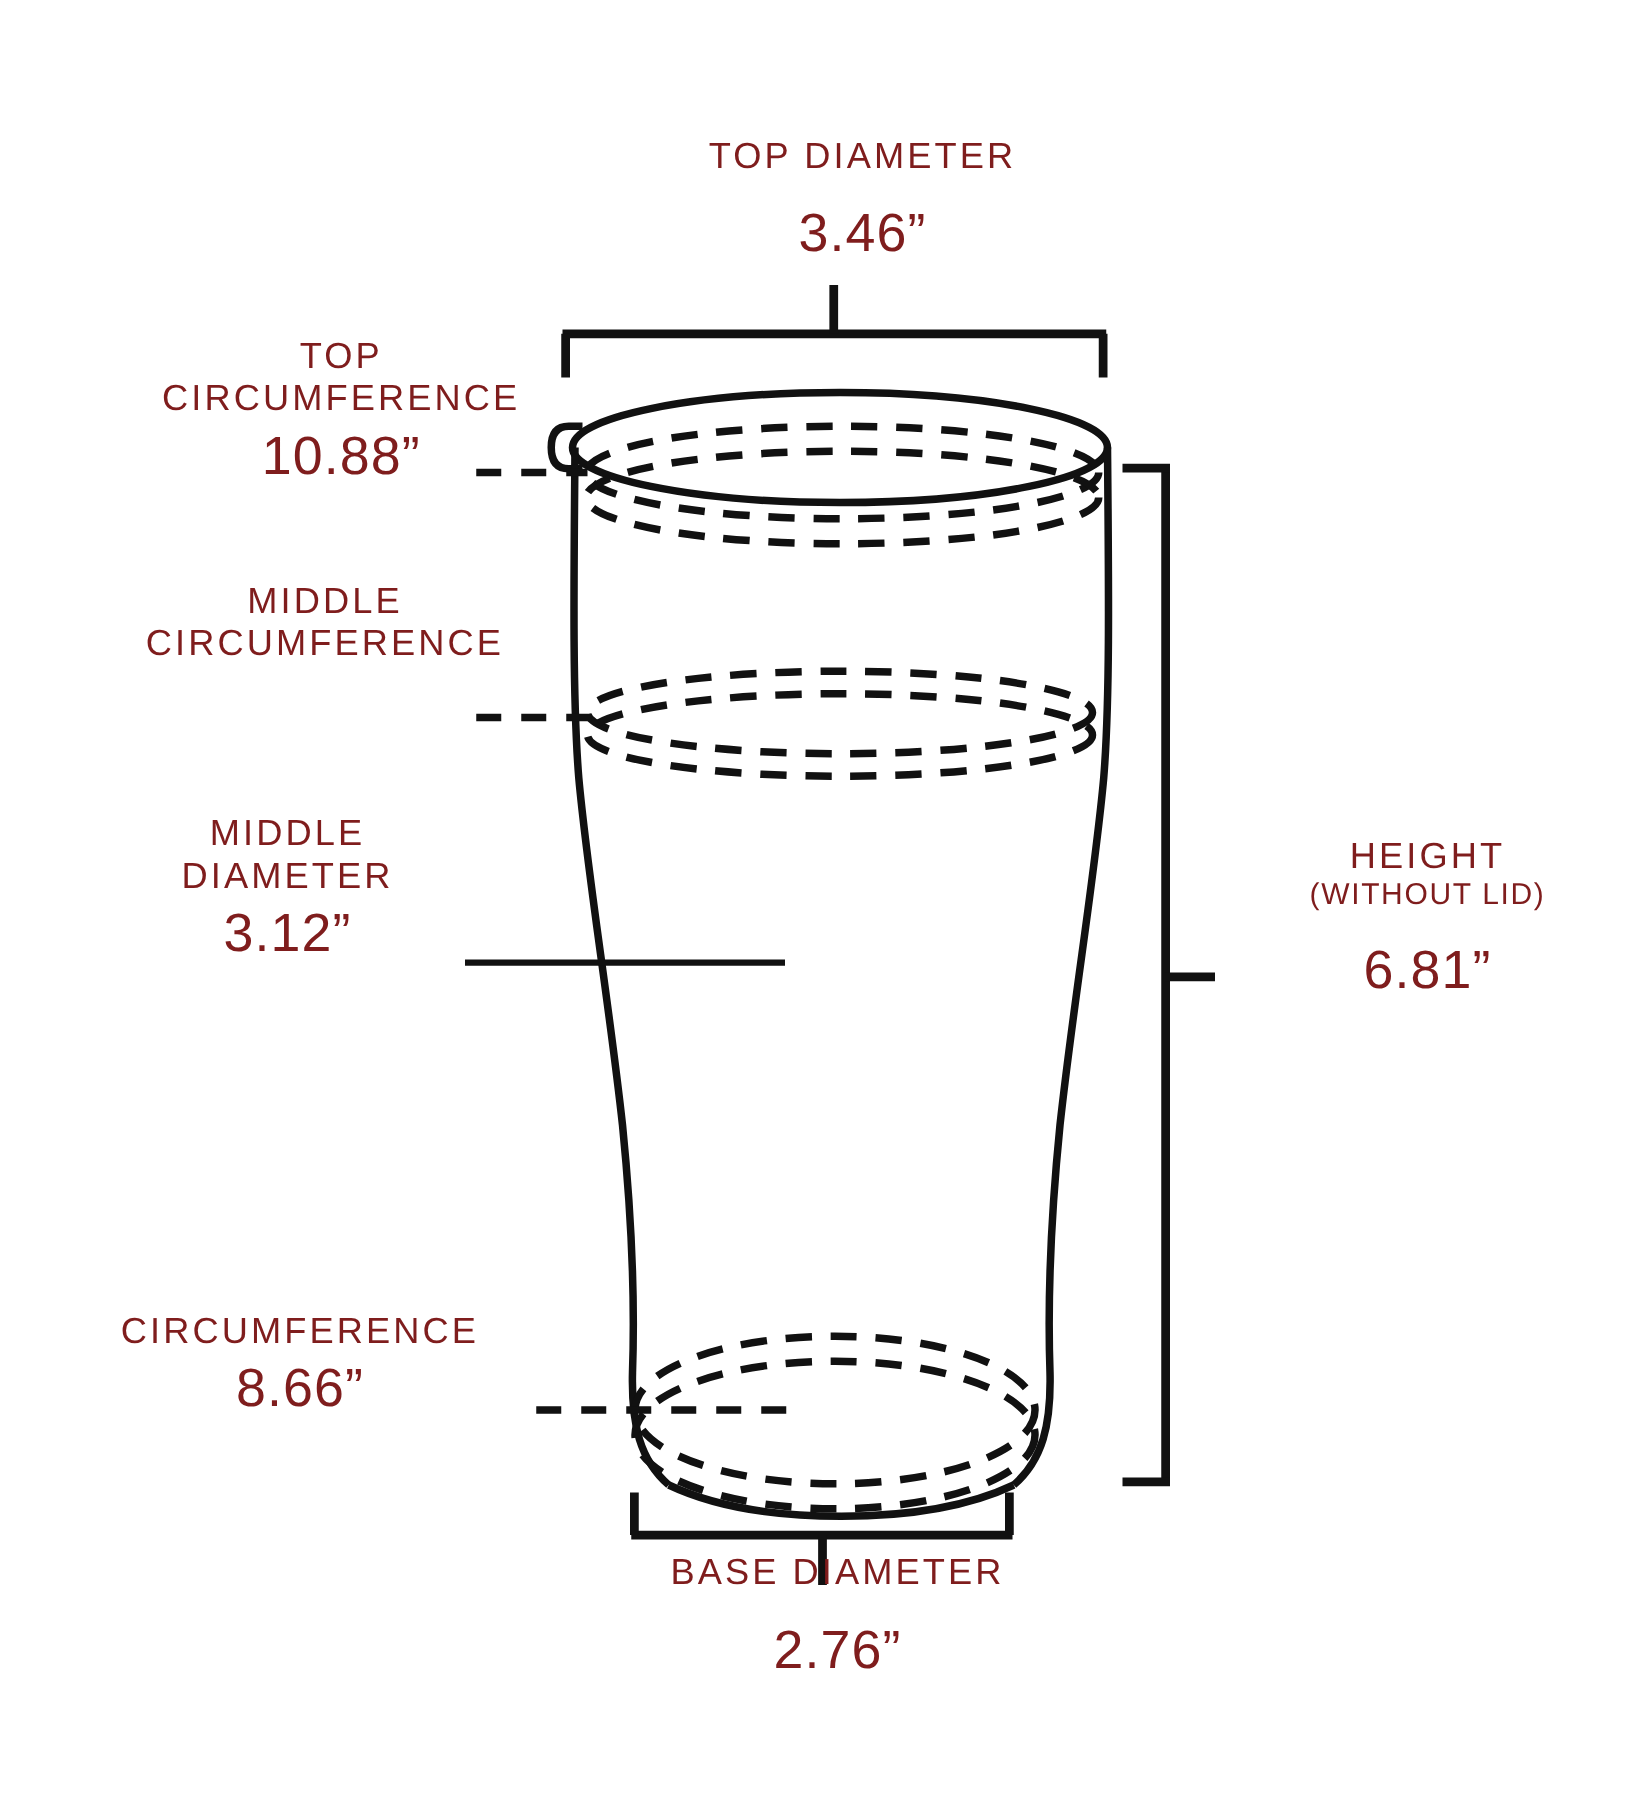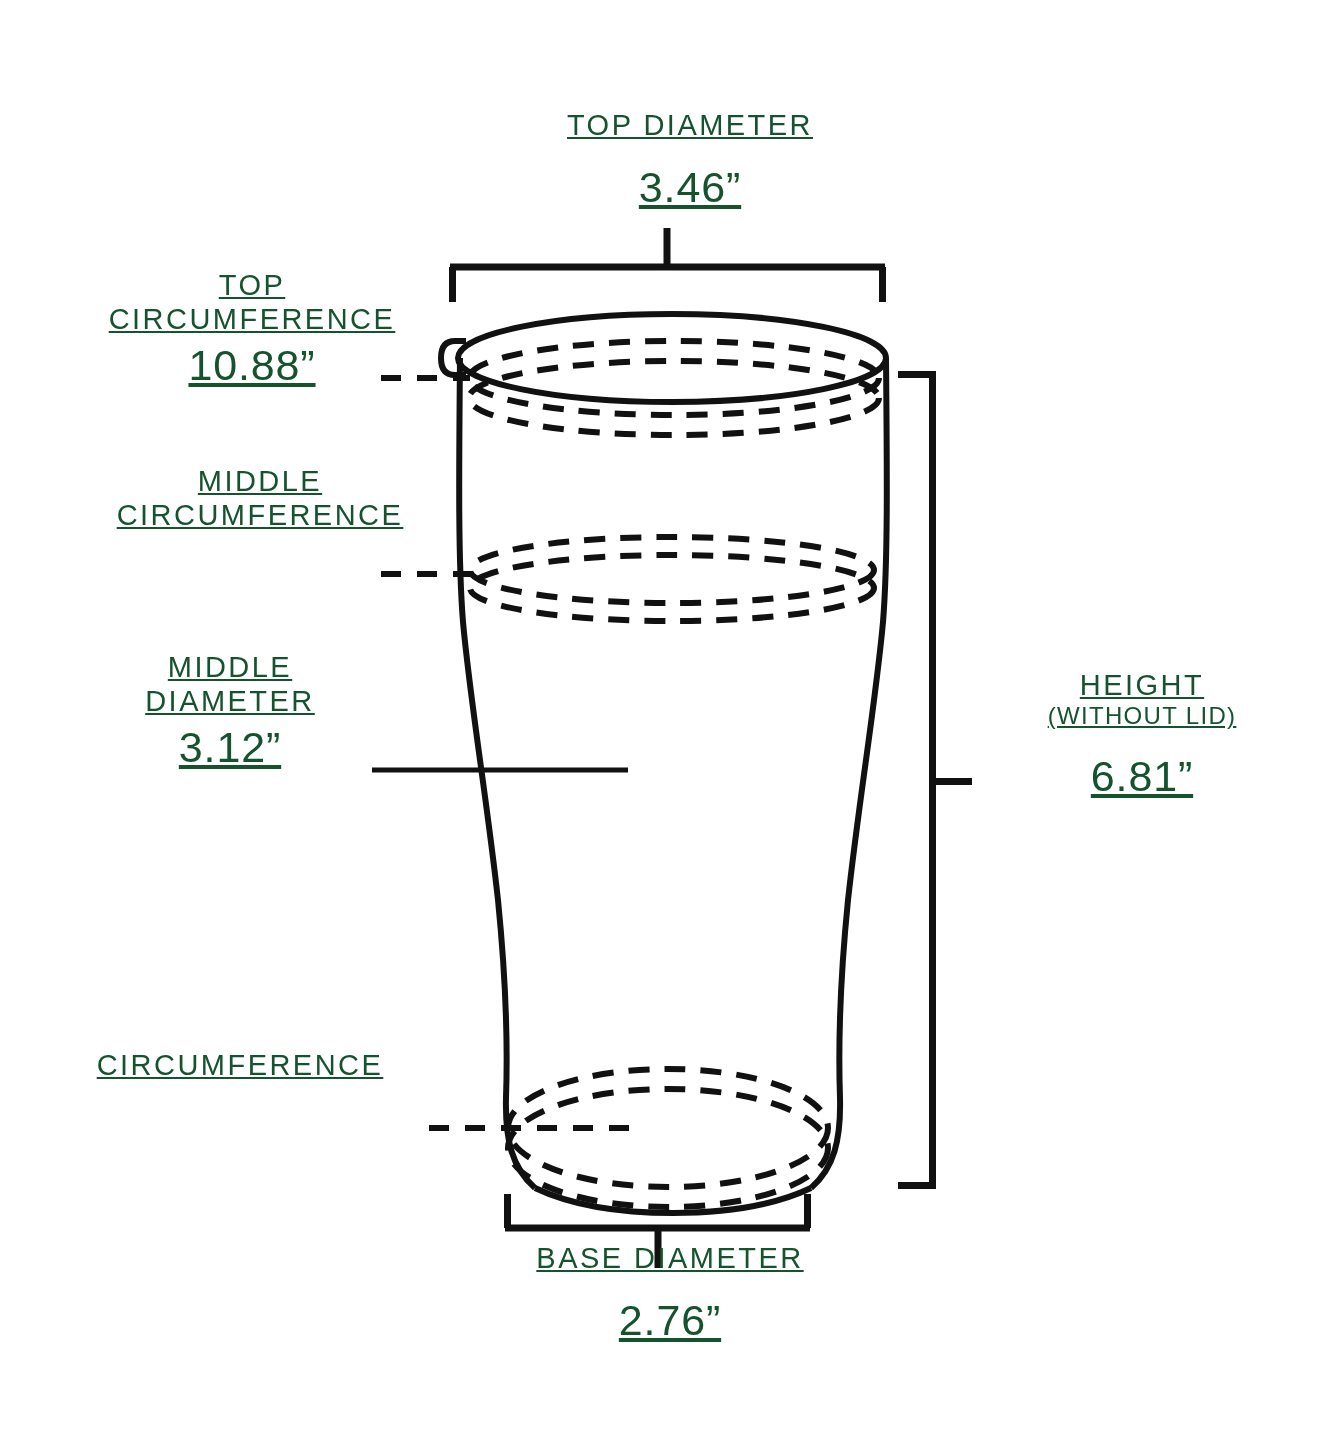--- a/index.html
+++ b/index.html
@@ -23,23 +23,22 @@
     left: 0;
     top: 0;
     width: 1320px;
     height: 1435px;
   }
   .anno {
     position: absolute;
     text-align: center;
     line-height: 1.18;
     letter-spacing: 0.055em;
-    color: #14532d;
+    color: #7f1d1d;
     white-space: nowrap;
-    text-decoration: underline;
   }
   .anno .lbl {
     display: block;
     font-size: 29px;
     font-weight: 400;
     letter-spacing: 0.085em;
   }
   .anno .val {
     display: block;
     font-size: 43px;
@@ -49,21 +48,21 @@
   }
   .anno .sub {
     display: block;
     font-size: 24px;
     font-weight: 400;
     letter-spacing: 0.055em;
   }
 
   
   #anno-top-diameter   { left: 420px; top: 108px;  width: 540px; }
-  #anno-top-circ       { left:  52px; top: 268px;  width: 400px; text-align: center; }
+  #anno-top-circ       { left:  73px; top: 268px;  width: 400px; text-align: center; }
   #anno-mid-circ       { left:  60px; top: 464px;  width: 400px; text-align: center; }
   #anno-mid-diameter   { left:  60px; top: 650px;  width: 340px; text-align: center; }
   #anno-base-circ      { left:  20px; top: 1048px; width: 440px; text-align: center; }
   #anno-height         { left: 992px; top: 668px;  width: 300px; text-align: center; }
   #anno-base-diameter  { left: 400px; top: 1241px; width: 540px; }
 
   #anno-top-circ .val,
   #anno-mid-circ .val,
   #anno-mid-diameter .val,
   #anno-base-circ .val { margin-top: 4px; }
@@ -173,20 +172,21 @@
   </div>
 
   <div class="anno" id="anno-mid-diameter">
     <span class="lbl">MIDDLE</span>
     <span class="lbl">DIAMETER</span>
     <span class="val">3.12”</span>
   </div>
 
   <div class="anno" id="anno-base-circ">
     <span class="lbl">CIRCUMFERENCE</span>
+    <span class="val">8.66”</span>
   </div>
 
   <div class="anno" id="anno-height">
     <span class="lbl">HEIGHT</span>
     <span class="sub">(WITHOUT LID)</span>
     <span class="val">6.81”</span>
   </div>
 
   <div class="anno" id="anno-base-diameter">
     <span class="lbl">BASE DIAMETER</span>

